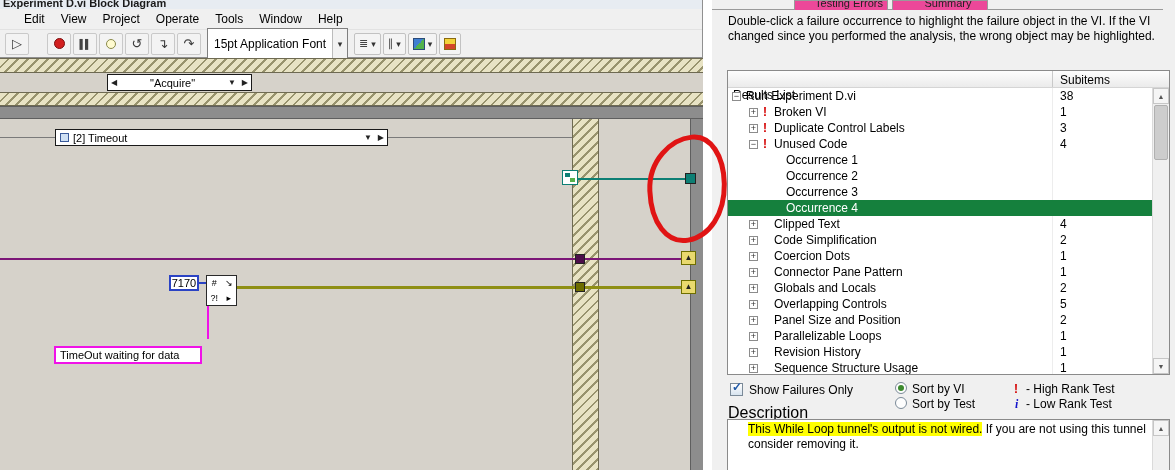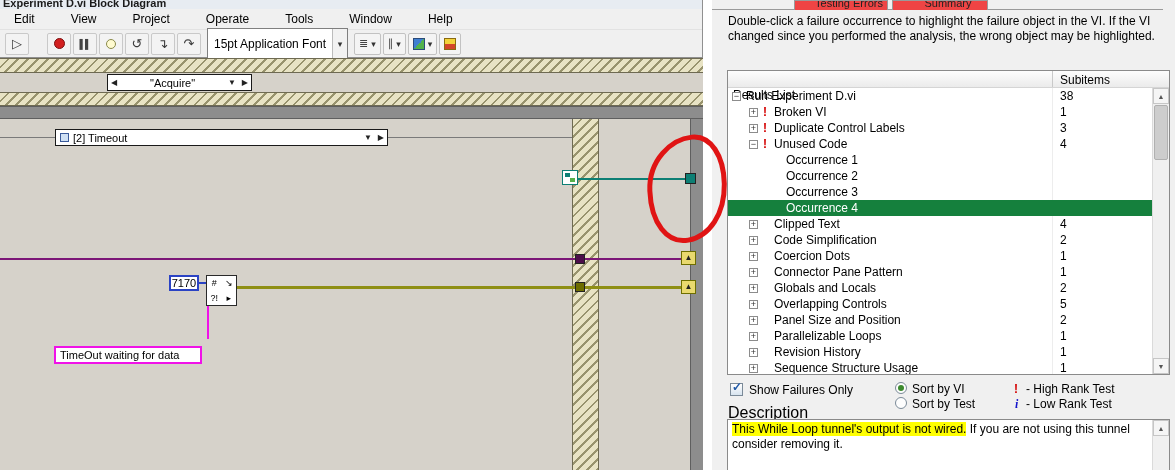--- a/index.html
+++ b/index.html
@@ -3,21 +3,21 @@
 <meta charset="utf-8">
 <style>
   *{margin:0;padding:0;box-sizing:border-box;}
   body{font-family:"Liberation Sans",sans-serif;background:#fff;}
   #app{position:relative;width:1175px;height:470px;overflow:hidden;background:#fff;}
 
   
   #lv{position:absolute;left:0;top:0;width:703px;height:470px;background:#f0f0f0;border-right:1px solid #909090;}
   .titlebar{height:9px;background:#e7ecf2;overflow:hidden;}
   .titlebar span{display:block;margin-top:-3px;padding-left:3px;font-size:11px;font-weight:bold;color:#1a1a1a;white-space:nowrap;}
-  .menubar{height:21px;background:#f0f0f0;display:flex;align-items:center;padding-left:6px;border-bottom:1px solid #e2e2e2;gap:20px;}
+  .menubar{height:21px;background:#f0f0f0;display:flex;align-items:center;padding-left:16px;border-bottom:1px solid #e2e2e2;}
   .mi{font-size:12px;color:#000;padding:2px 8px;}
   .toolbar{height:28px;background:#f0f0f0;border-bottom:1px solid #8f8f8f;display:flex;align-items:center;padding-left:5px;gap:2px;}
   .tbtn{height:22px;min-width:24px;display:flex;align-items:center;justify-content:center;gap:2px;font-size:13px;color:#3a3a3a;background:#f3f3f3;border:1px solid #c9c9c9;border-radius:2px;}
   .abort-dot{width:11px;height:11px;border-radius:50%;background:#d22020;border:1px solid #7c0f0f;}
   .bulb{width:10px;height:10px;border-radius:50%;background:#fffbd0;border:1px solid #8a8a4a;}
   .pause{font-size:9px;letter-spacing:-1px;color:#444;}
   .fontsel{height:32px;display:flex;align-items:center;background:#fff;border:1px solid #7f7f7f;margin:0 4px;}
   .fontsel .fl{font-size:12px;padding:0 6px;white-space:nowrap;color:#000;}
   .fontsel .dd{width:15px;height:100%;display:flex;align-items:center;justify-content:center;border-left:1px solid #bcbcbc;font-size:9px;color:#333;background:#f2f2f2;}
   .ddbtn{height:22px;padding:0 4px;display:flex;align-items:center;gap:3px;border:1px solid #c2c2c2;background:#f4f4f4;font-size:11px;color:#444;border-radius:2px;}
@@ -40,21 +40,21 @@
   .nodeicon{position:absolute;width:31px;height:31px;background:#fff;border:1px solid #2a2a2a;display:grid;grid-template-columns:1fr 1fr;grid-template-rows:1fr 1fr;font-size:9px;color:#000;}
   .nodeicon span{display:flex;align-items:center;justify-content:center;}
   .pinklabel{position:absolute;background:#fff;border:2px solid #f012e8;font-size:11px;display:flex;align-items:center;padding-left:4px;color:#000;white-space:nowrap;margin-top:8px;}
   .tealsrc{position:absolute;width:16px;height:15px;background:#fff;border:1px solid #0d7f74;}
   .tealsrc i{position:absolute;left:2px;top:2px;width:5px;height:4px;background:#0d7f74;}
   .tealsrc b{position:absolute;right:2px;bottom:2px;width:5px;height:4px;background:#56b04a;}
 
   
   #panel{position:absolute;left:712px;top:0;width:463px;height:470px;background:#f0f0f0;overflow:hidden;}
   .tabline{position:absolute;left:0;top:9px;width:451px;height:1px;background:#9a9a9a;}
-  .tab{position:absolute;top:0;height:10px;background:#ef4444;border:1px solid #9a9a9a;border-bottom:none;overflow:hidden;z-index:2;padding-left:16px;}
+  .tab{position:absolute;top:0;height:10px;background:#ec4899;border:1px solid #9a9a9a;border-bottom:none;overflow:hidden;z-index:2;padding-left:16px;}
   .tab span{display:block;margin-top:-4px;font-size:11px;color:#222;text-align:center;white-space:nowrap;}
   .instr{position:absolute;left:16px;top:14px;width:428px;font-size:12px;line-height:15px;color:#000;}
   .list{position:absolute;left:15px;top:70px;width:443px;height:305px;background:#fff;border:1px solid #8a8a8a;}
   .lhead{position:relative;height:17px;background:linear-gradient(#fdfdfd,#ebebeb);border-bottom:1px solid #d5d5d5;font-size:12px;color:#000;}
   .lhead .h1{position:absolute;left:5px;top:17px;}
   .lhead .h2{position:absolute;left:332px;top:2px;}
   .lhead .hdiv{position:absolute;left:324px;top:0;bottom:0;width:1px;background:#c9c9c9;}
   .rows{position:absolute;left:0;top:17px;right:17px;bottom:0;overflow:hidden;}
   .coldiv{position:absolute;left:324px;top:0;bottom:0;width:1px;background:#ededed;}
   .row{position:relative;height:16px;display:flex;align-items:center;font-size:12px;color:#000;}
@@ -70,21 +70,21 @@
   .footer{position:absolute;left:0;top:378px;width:463px;height:36px;font-size:12px;color:#000;}
   .cb{position:absolute;left:18px;top:5px;width:13px;height:13px;border:1px solid #7b8a98;background:linear-gradient(#fefefe,#d8e4ef);}
   .cb span{position:absolute;top:-4px;left:1px;font-size:12px;font-weight:bold;color:#2159a8;}
   .cblabel{position:absolute;left:37px;top:5px;}
   .radio{position:absolute;width:12px;height:12px;border-radius:50%;border:1px solid #7b8a98;background:#fdfdfd;}
   .radio.on::after{content:"";position:absolute;left:2px;top:2px;width:6px;height:6px;border-radius:50%;background:#3c8a2e;}
   .hi{color:#d40000;font-weight:bold;}
   .lo{color:#1414cc;font-weight:bold;font-family:"Liberation Serif",serif;font-style:italic;}
   .desclabel{position:absolute;left:16px;top:404px;font-size:16px;color:#000;}
   .descbox{position:absolute;left:15px;top:419px;width:443px;height:58px;background:#fff;border:1px solid #8a8a8a;font-size:12px;line-height:15px;color:#000;}
-  .desctext{position:absolute;left:0;top:0;right:17px;padding:2px 4px;}
+  .desctext{position:absolute;left:16px;top:0;right:17px;padding:2px 4px;}
   .hlt{background:#ffff00;}
   .dsb{position:absolute;top:0;right:0;bottom:0;width:17px;background:#f0f0f0;border-left:1px solid #dadada;}
 </style>
 </head>
 <body>
 
 <div id="app">
 
   <div id="lv">
     <div class="titlebar">

